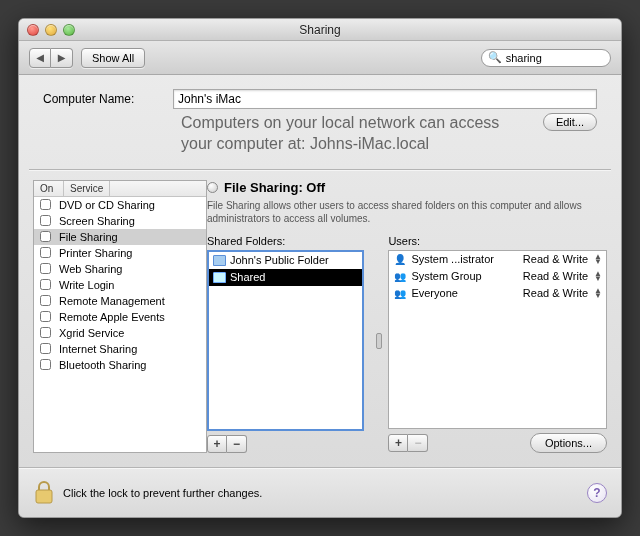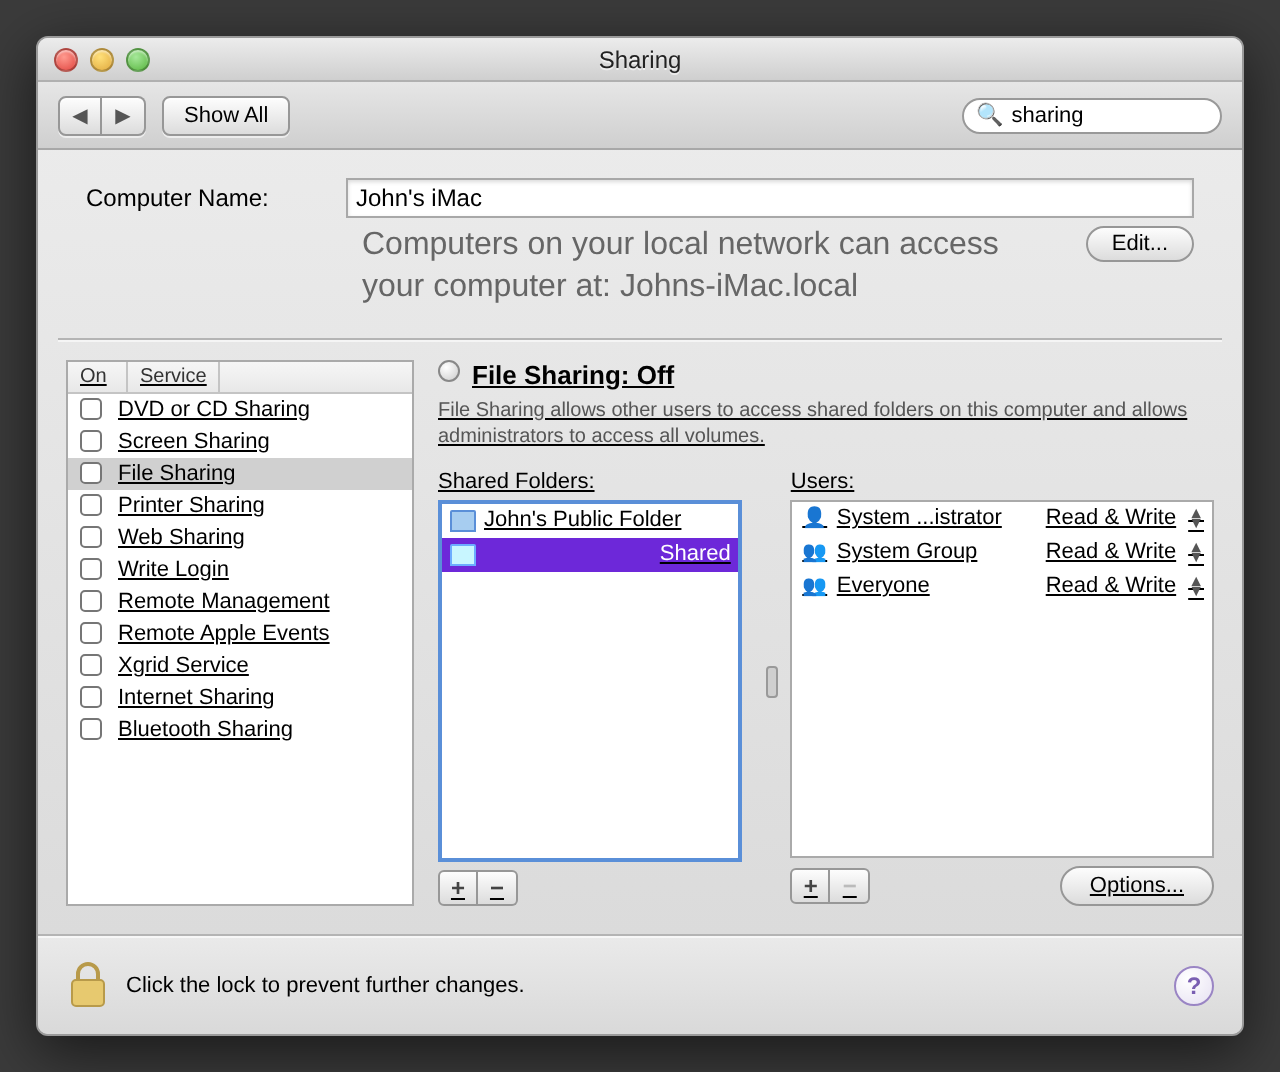--- a/index.html
+++ b/index.html
@@ -136,23 +136,21 @@
     border:1px solid #979797;
     background:linear-gradient(#fdfdfd,#dcdcdc);
     font-size:11px;
     display:flex;align-items:center;
     align-self:flex-start;
   }
   .hr { height:1px; background:#b4b4b4; margin: 6px 10px 0; box-shadow: 0 1px 0 rgba(255,255,255,0.6); }
   .mainarea {
     display:flex;
     padding: 10px 14px 14px;
-    gap: 12px;
-    flex:1;
-    text-decoration:underline;
+    flex:1;
   }
   .services {
     width: 174px;
     display:flex;flex-direction:column;
   }
   .list {
     background:#fff;
     border:1px solid #aaa;
     flex:1;
     overflow:hidden;
@@ -172,21 +170,21 @@
     height:16px;
     padding-left:4px;
   }
   .row input[type=checkbox] { width:11px;height:11px;margin-right:8px;margin-left:2px; }
   .row.sel { background:#d0d0d0; }
   .rightpane {
     flex:1;
     display:flex;
     flex-direction:column;
   }
-  .status-row { display:flex; gap:6px; margin-bottom:4px; }
+  .status-row { display:flex; align-items:center; gap:6px; margin-bottom:4px; }
   .led { width:11px;height:11px;border-radius:50%;border:1px solid #888;background:radial-gradient(circle at 35% 30%, #fff, #ccc);}
   .status-title { font-size:13px; font-weight:bold; }
   .status-desc { font-size:10px; color:#555; margin-bottom:10px; line-height:1.3; }
   .panes {
     display:flex;
     gap: 12px;
     flex:1;
   }
   .pane {
     flex:1;
@@ -197,21 +195,21 @@
   .box {
     flex:1;
     background:#fff;
     border:1px solid #aaa;
   }
   .box.focus { border:2px solid #5a8fd8; }
   .folder-row, .user-row {
     display:flex; align-items:center; height:17px;
     font-size:11px; padding:0 4px; gap:4px;
   }
-  .folder-row.sel { background:#6d28d9;color:#fff;justify-content:space-between; }
+  .folder-row.sel { background:#000000;color:#fff; }
   .folder-row.sel .folder-icon { filter: brightness(1.2); }
   .folder-icon { width:13px;height:11px;background:#a7cdf0;border:1px solid #5a8fd8;border-radius:1px 1px 0 0;position:relative; }
   .user-icon { width:14px;height:12px;display:flex;align-items:center;justify-content:center;color:#555;font-size:10px; }
   .usersbox { border:1px solid #aaa;background:#fff;flex:1; }
   .user-row { justify-content:flex-start; }
   .user-row .uname { flex:1; white-space:nowrap;overflow:hidden;text-overflow:ellipsis; }
   .user-row .perm { font-size:11px;color:#000;padding-right:2px; }
   .user-row .step { font-size:8px;line-height:5px;color:#555; display:flex;flex-direction:column;align-items:center; }
   .divider {
     width:0;

